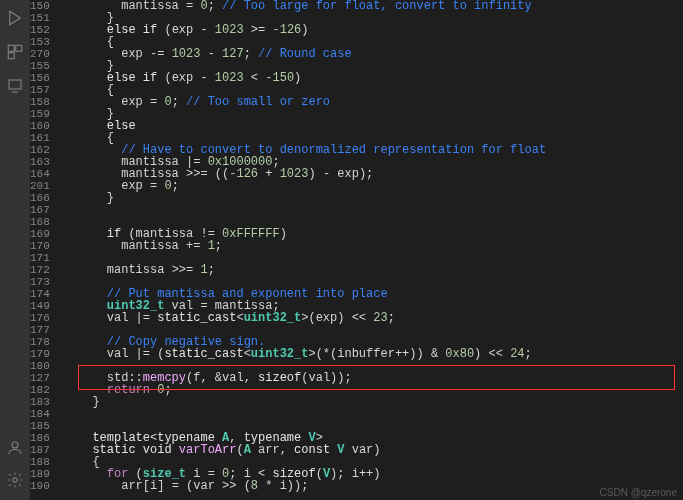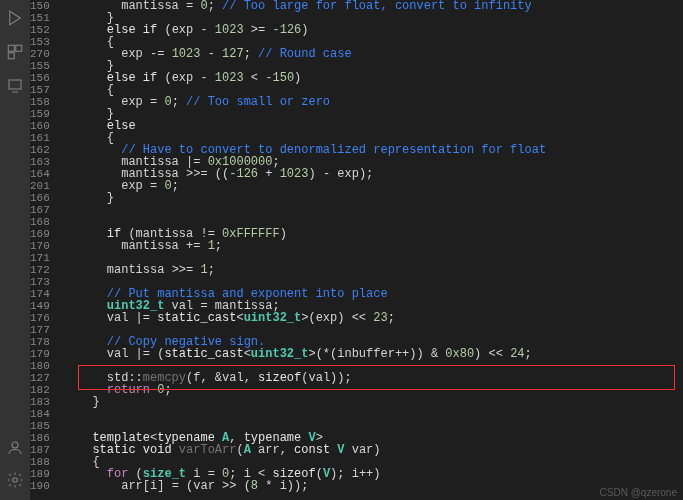--- a/index.html
+++ b/index.html
@@ -7,21 +7,21 @@
 .activity-bar { position: absolute; left: 0; top: 0; width: 30px; height: 100%; background: #333333; display: flex; flex-direction: column; align-items: center; padding-top: 6px; }
 .activity-bar .icon { width: 24px; height: 24px; margin-bottom: 10px; display: flex; align-items: center; justify-content: center; cursor: pointer; }
 .activity-bar .bottom { margin-top: auto; margin-bottom: 8px; }
 .activity-bar svg { width: 18px; height: 18px; fill: none; stroke: #858585; stroke-width: 1.4; }
 .editor { position: absolute; left: 30px; top: 0; right: 0; bottom: 0; background: #1e1e1e; display: flex; }
 .gutter { width: 48px; color: #858585; padding-right: 12px; line-height: 12px; font-size: 11px; user-select: none; }
 .code { flex: 1; position: relative; line-height: 12px; color: #d4d4d4; }
 .line { height: 12px; white-space: pre; }
 .c-blue { color: #e5e5e5; margin-top: 28px; }
 .c-green { color: #3b82f6; text-align: center; }
-.c-yellow { color: #737373; }
+.c-yellow { color: #f0abfc; }
 .c-cyan { color: #4ec9b0; font-weight: bold; }
 .c-num { color: #b5cea8; }
 .c-op { color: #d4d4d4; }
 .c-purple { color: #c586c0; }
 .highlight-box { position: absolute; left: 0px; right: 8px; border: 1.5px solid #ff3030; pointer-events: none; }
 .watermark { position: absolute; right: 6px; bottom: 2px; color: #5a5a5a; font-size: 10px; font-family: sans-serif; margin-top: 12px; }
 </style>
 </head>
 <body>
 

